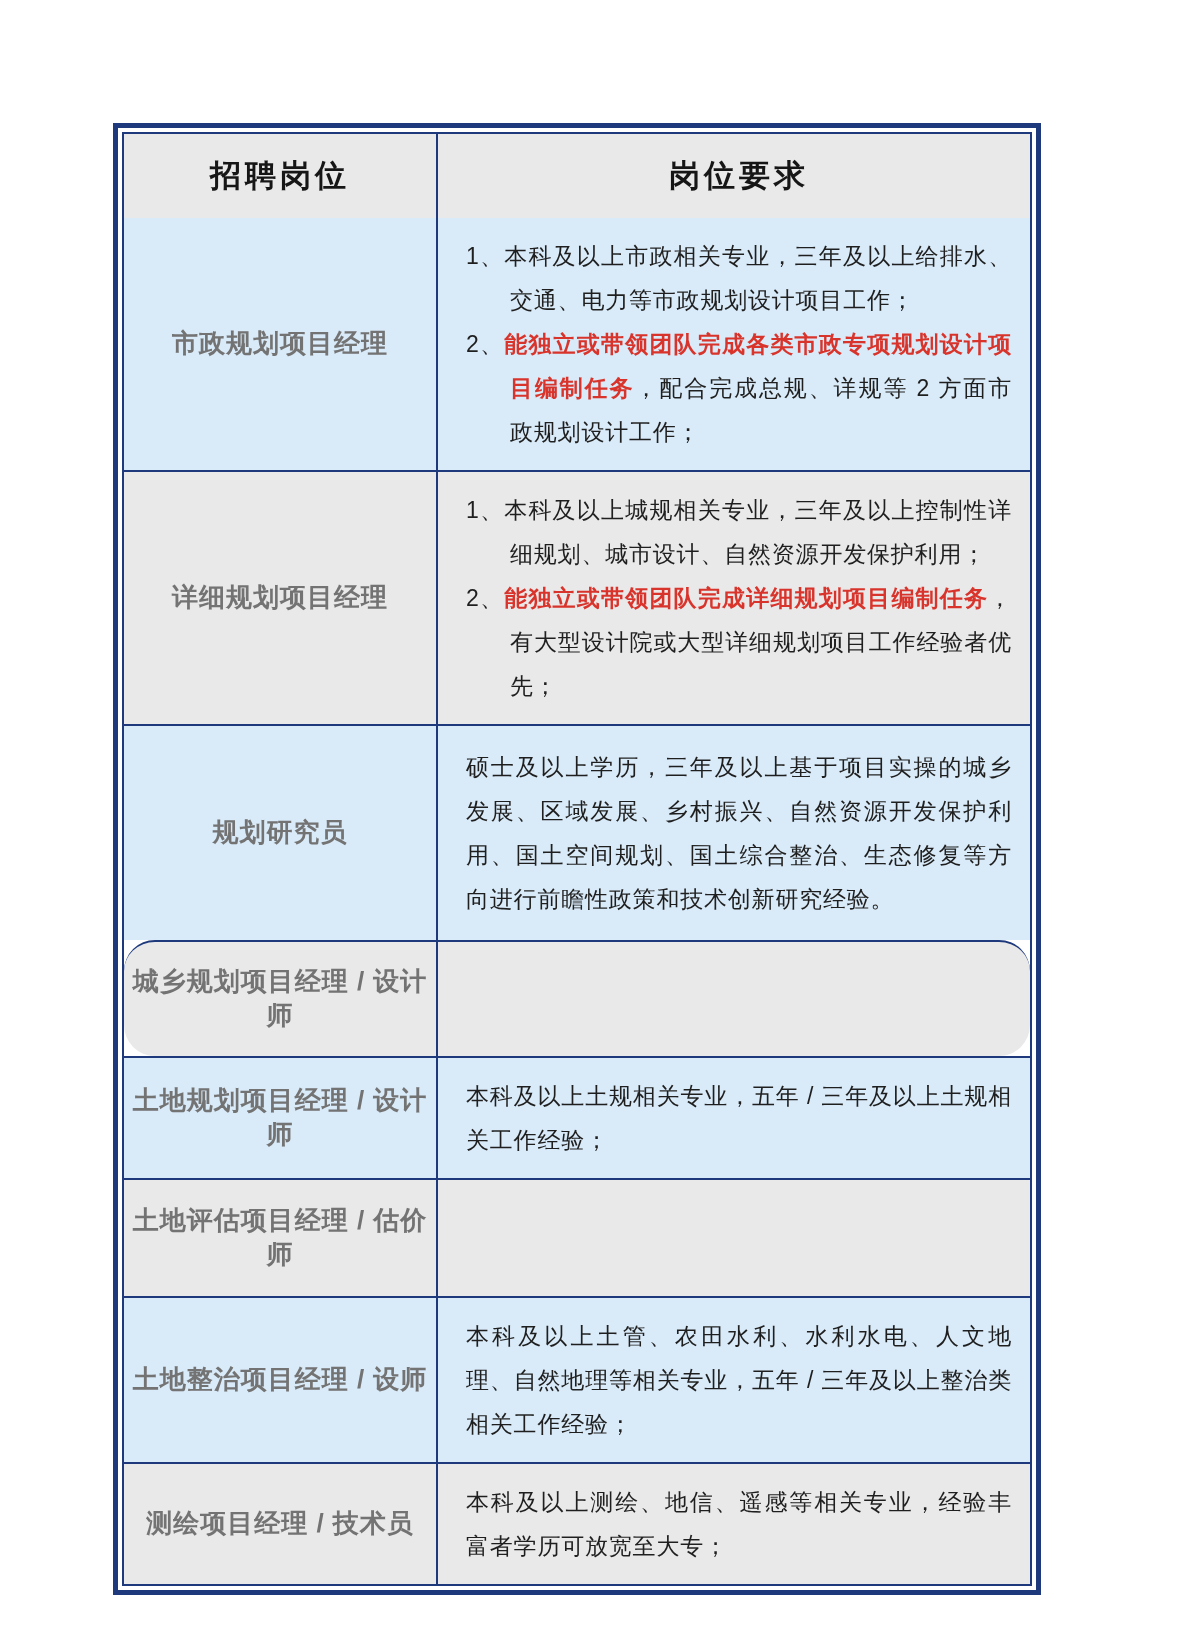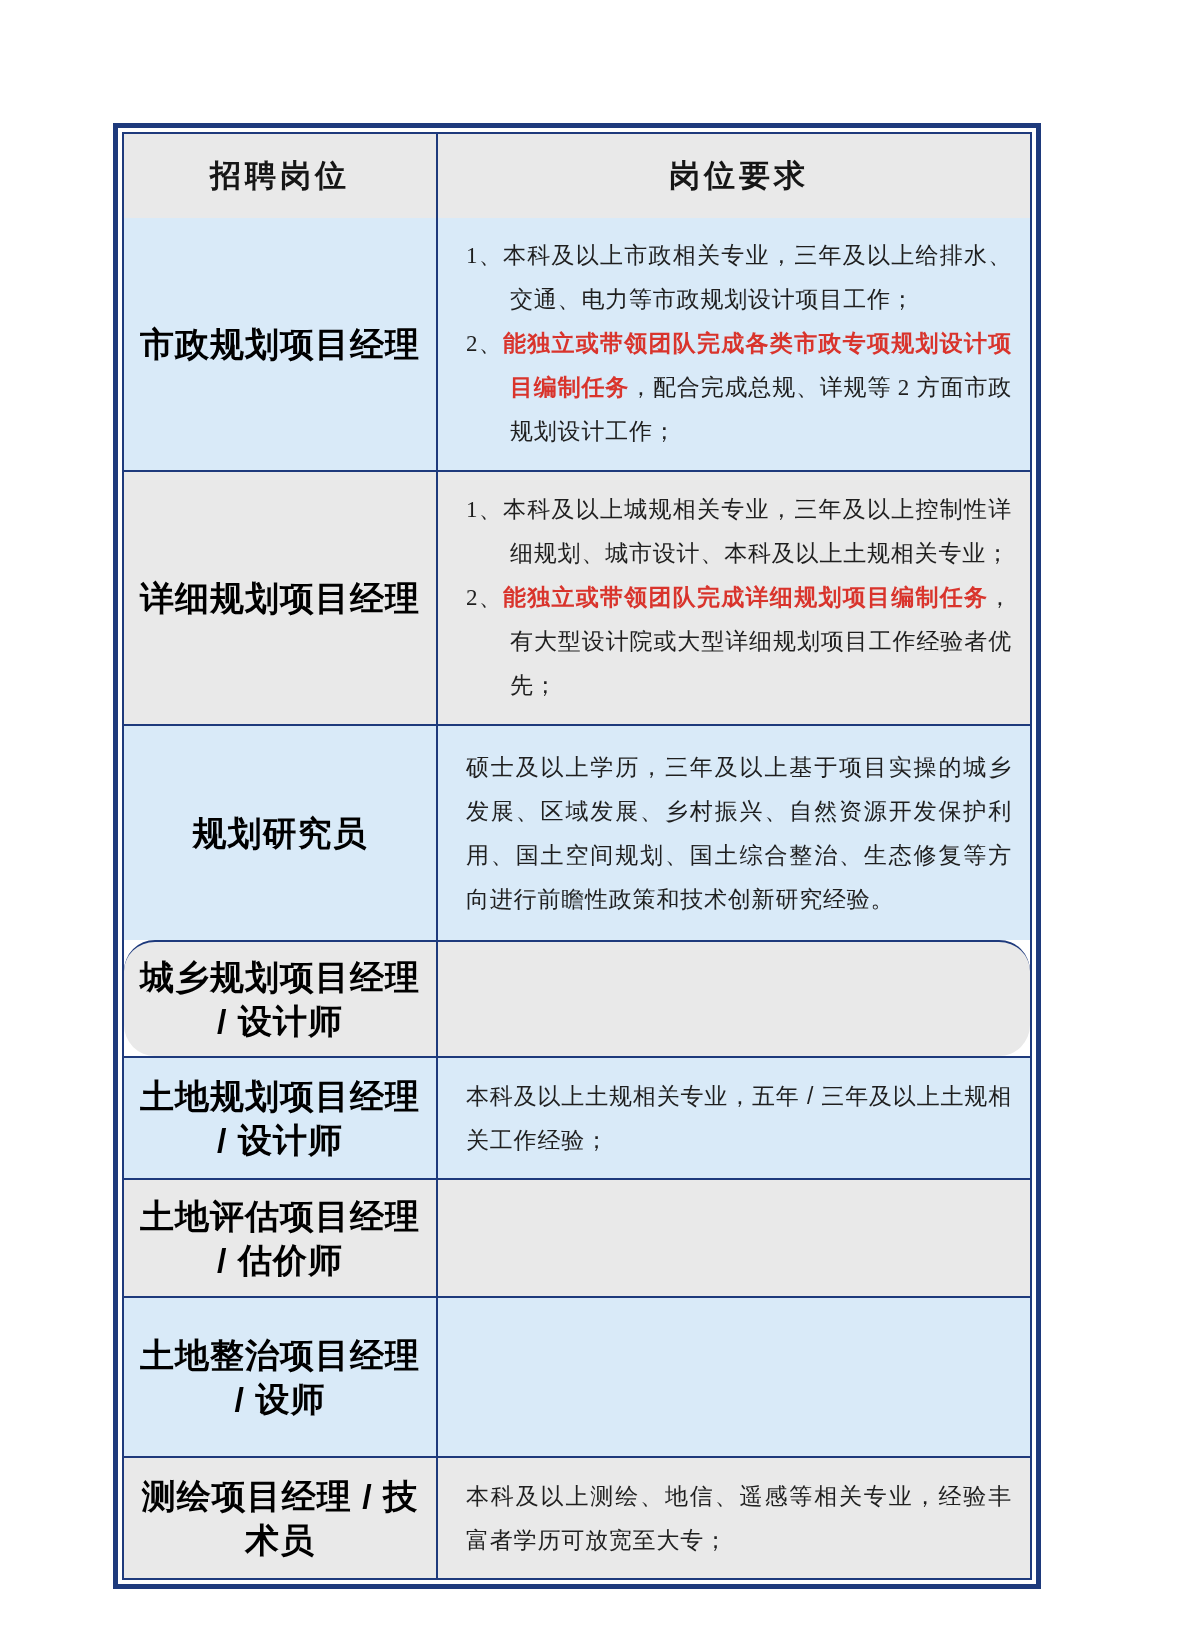--- a/index.html
+++ b/index.html
@@ -62,37 +62,36 @@
     letter-spacing: 4px;
     align-items: center;
     justify-content: center;
     text-align: center;
     display: flex;
     flex-direction: row;
   }
   .row-blue { background: var(--row-blue, #d9eaf8); }
   .row-gray { background: var(--row-gray, #e9e9e9); }
   .pos-title {
-    font-size: 34px;
+    font-size: 26px;
     font-weight: bold;
-    color: #000000;
+    color: #737373;
     letter-spacing: 1px;
     line-height: 1.3;
   }
   .para {
     font-size: 23px;
     color: #1f1f1f;
     line-height: 44px;
     letter-spacing: 0.8px;
     text-align: justify;
   }
   .para.hang {
     padding-left: 44px;
     text-indent: -44px;
-    font-family: Liberation Serif, serif;
   }
   .seg-red {
     color: var(--red, #d9342c);
     font-weight: bold;
   }
   .num { color: #1f1f1f; }
 </style>
 </head>
 <body>
 
@@ -115,21 +114,21 @@
             <div class="cell-right">
               <div class="para hang"><span class="num">1、</span><span class="seg-normal">本科及以上市政相关专业，三年及以上给排水、交通、电力等市政规划设计项目工作；</span></div>
               <div class="para hang"><span class="num">2、</span><span class="seg-red">能独立或带领团队完成各类市政专项规划设计项目编制任务</span><span class="seg-normal">，配合完成总规、详规等 2 方面市政规划设计工作；</span></div>
             </div>
           </div>
           <div class="trow row-gray" style="min-height: 192px;">
             <div class="cell-left">
               <span class="pos-title">详细规划项目经理</span>
             </div>
             <div class="cell-right">
-              <div class="para hang"><span class="num">1、</span><span class="seg-normal">本科及以上城规相关专业，三年及以上控制性详细规划、城市设计、本科及以上土规相关专业；</span></div>
+              <div class="para hang"><span class="num">1、</span><span class="seg-normal">本科及以上城规相关专业，三年及以上控制性详细规划、城市设计、自然资源开发保护利用；</span></div>
               <div class="para hang"><span class="num">2、</span><span class="seg-red">能独立或带领团队完成详细规划项目编制任务</span><span class="seg-normal">，有大型设计院或大型详细规划项目工作经验者优先；</span></div>
             </div>
           </div>
           <div class="trow row-blue" style="min-height: 214px;">
             <div class="cell-left">
               <span class="pos-title">规划研究员</span>
             </div>
             <div class="cell-right">
               <div class="para"><span class="seg-normal">硕士及以上学历，三年及以上基于项目实操的城乡发展、区域发展、乡村振兴、自然资源开发保护利用、国土空间规划、国土综合整治、生态修复等方向进行前瞻性政策和技术创新研究经验。</span></div>
             </div>
@@ -149,20 +148,23 @@
           </div>
           <div class="trow row-gray" style="min-height: 116px;">
             <div class="cell-left">
               <span class="pos-title">土地评估项目经理 / 估价师</span>
             </div>
           </div>
           <div class="trow row-blue" style="min-height: 158px;">
             <div class="cell-left">
               <span class="pos-title">土地整治项目经理 / 设师</span>
             </div>
+            <div class="cell-right">
+              <div class="para"><span class="seg-normal">本科及以上土管、农田水利、水利水电、人文地理、自然地理等相关专业，五年 / 三年及以上整治类相关工作经验；</span></div>
+            </div>
           </div>
           <div class="trow row-gray" style="min-height: 110px;">
             <div class="cell-left">
               <span class="pos-title">测绘项目经理 / 技术员</span>
             </div>
             <div class="cell-right">
               <div class="para"><span class="seg-normal">本科及以上测绘、地信、遥感等相关专业，经验丰富者学历可放宽至大专；</span></div>
             </div>
           </div>
         </div>

